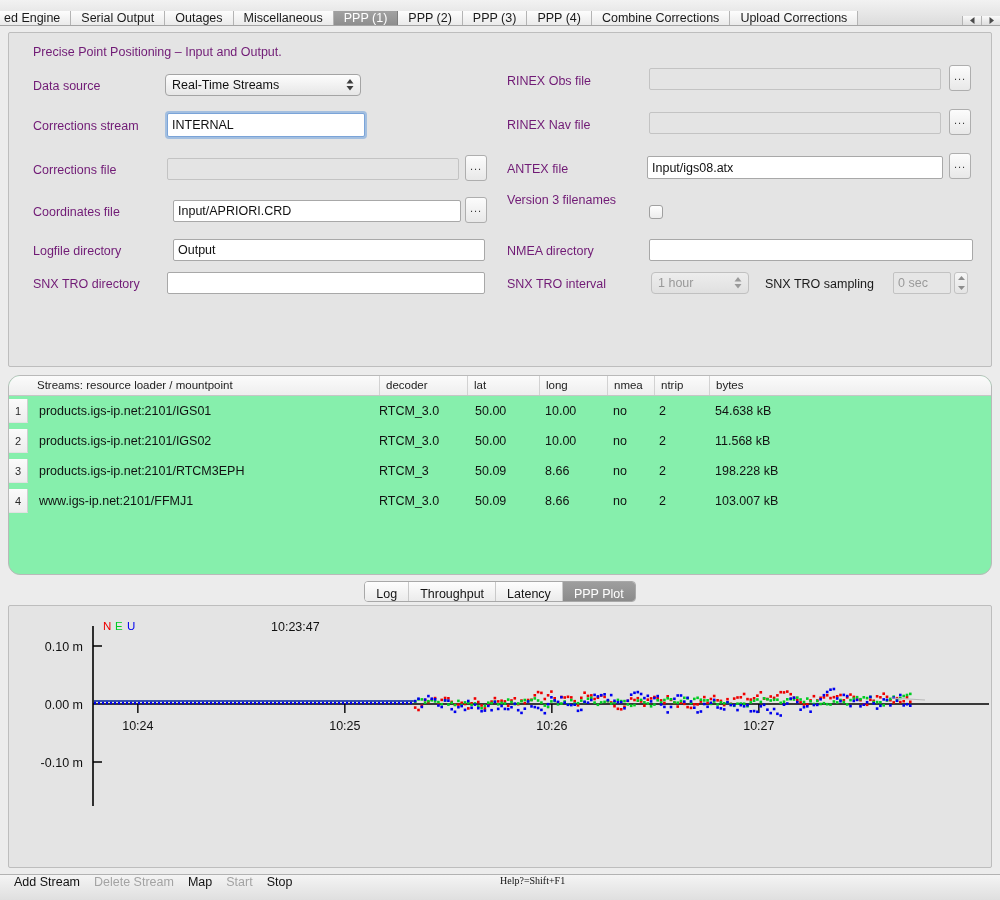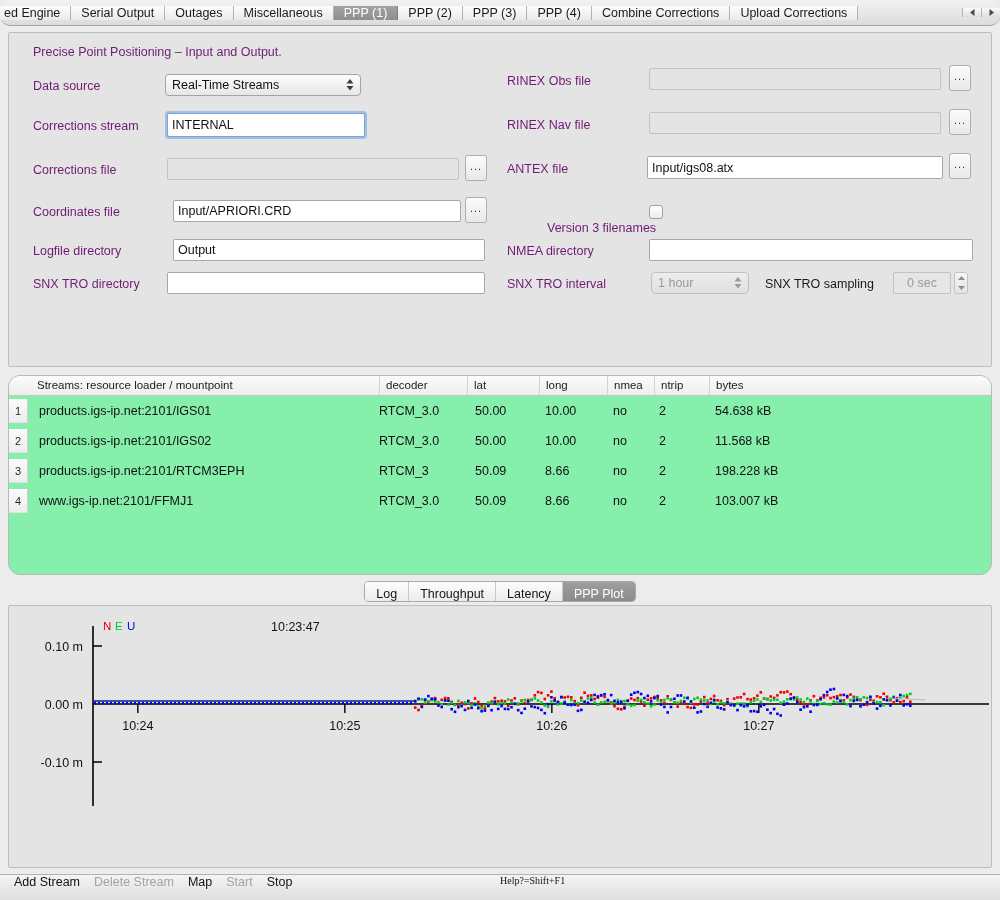--- a/index.html
+++ b/index.html
@@ -28,21 +28,21 @@
   .light.amber { background:radial-gradient(circle at 35% 30%,#fbd77d,#e3ab2e 70%,#b9841c); }
   .light.green { background:radial-gradient(circle at 35% 30%,#bfe58a,#86c04a 70%,#5f982f); }
   #title-wrap { display:flex; align-items:center; gap:6px; }
   #app-icon { position:relative; width:14px; height:14px; }
   #title-text { font-size:12.5px; font-weight:bold; color:#2b2b2b; letter-spacing:.1px; }
 
   
   #tabbar { position:relative; height:26px; flex:0 0 26px;
             background:linear-gradient(to bottom,#f2f2f2,#dcdcdc);
             border-bottom:1px solid #a5a5a5;
-            display:flex; align-items:center;border-radius:10px; }
+            display:flex; align-items:flex-end; }
   #tabstrip { display:flex; align-items:stretch; flex:1 1 auto; overflow:hidden; }
   .tab {
     display:flex; align-items:center; justify-content:center;
     padding:0 10px; font-size:12.5px; color:#1a1a1a;
     background:linear-gradient(to bottom,#fdfdfd,#eaeaea);
     border-right:1px solid #b4b4b4;
     white-space:nowrap; cursor:default;
   }
   .tab.first { padding-left:4px; }
   .tab.active {
@@ -258,41 +258,41 @@
     <div class="dots-btn" style="left:940px; top:32px;">...</div>
 
     <div class="field-label" style="left:498px; top:85px;">RINEX Nav file</div>
     <input class="txt disabled" style="left: 640px; top: 79px; width: 292px; height: 22px;" readonly="" value="">
     <div class="dots-btn" style="left:940px; top:76px;">...</div>
 
     <div class="field-label" style="left:498px; top:129px;">ANTEX file</div>
     <input class="txt" style="left: 638px; top: 123px; width: 296px; height: 23px;" value="Input/igs08.atx">
     <div class="dots-btn" style="left:940px; top:120px;">...</div>
 
-    <div class="field-label" style="left:498px; top:188px;margin-left:40px;">Version 3 filenames</div>
+    <div class="field-label" style="left:498px; top:160px;">Version 3 filenames</div>
     <div class="checkbox" style="left:640px; top:172px;"></div>
 
     <div class="field-label" style="left:498px; top:211px;">NMEA directory</div>
     <input class="txt" style="left: 640px; top: 206px; width: 324px; height: 22px;" value="">
 
     <div class="field-label" style="left:498px; top:244px;">SNX TRO interval</div>
     <div class="combo disabled" style="left:642px; top:239px; width:98px;">
       <span class="cval">1 hour</span>
       <span class="carrows">
         <svg width="8" height="5" viewBox="0 0 8 5">
             <polygon points="4,0 7.5,4.5 0.5,4.5" fill="#9a9a9a"></polygon>
           </svg>
         <svg width="8" height="5" viewBox="0 0 8 5">
             <polygon points="4,4.5 0.5,0 7.5,0" fill="#9a9a9a"></polygon>
           </svg>
       </span>
     </div>
 
     <div class="field-label" style="left:756px; top:244px; color:#1a1a1a;">SNX TRO sampling</div>
-    <div class="spin" style="left:884px; top:239px;text-align:center;">
+    <div class="spin" style="left:884px; top:239px;">
       <div class="sval">0 sec</div>
       <div class="sbtns">
         <div>
           <svg width="7" height="4" viewBox="0 0 7 4">
               <polygon points="3.5,0 7,4 0,4" fill="#8d8d8d"></polygon>
             </svg>
         </div>
         <div>
           <svg width="7" height="4" viewBox="0 0 7 4">
               <polygon points="3.5,4 0,0 7,0" fill="#8d8d8d"></polygon>

